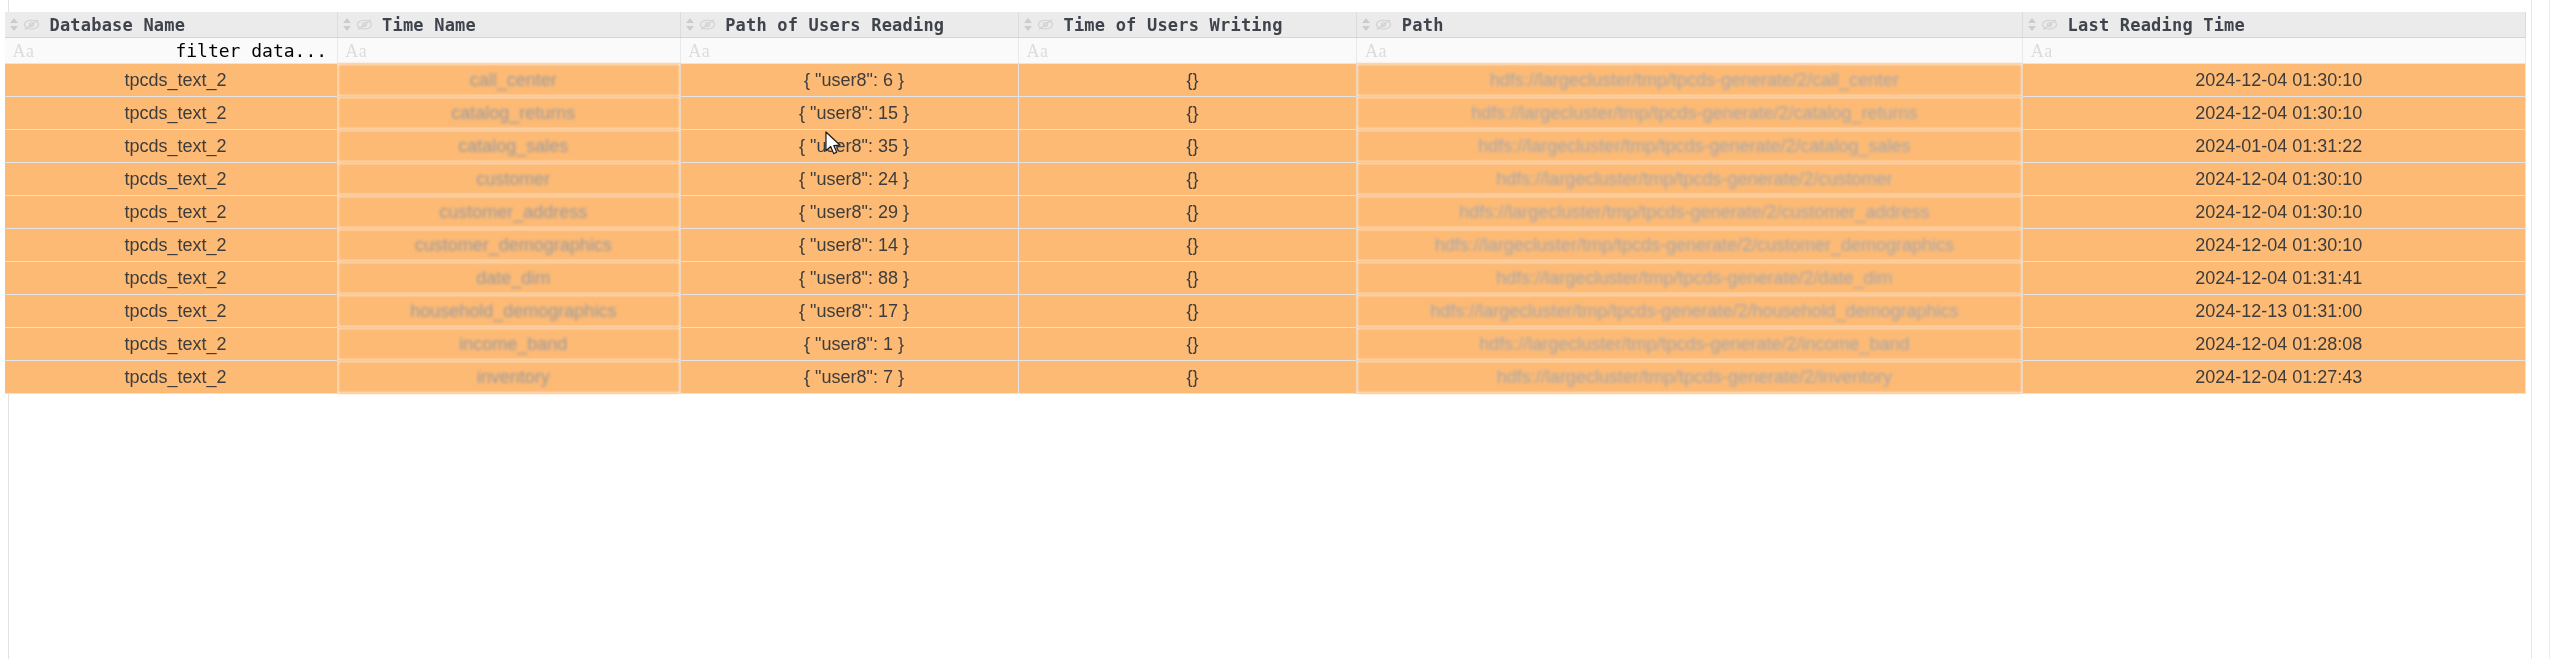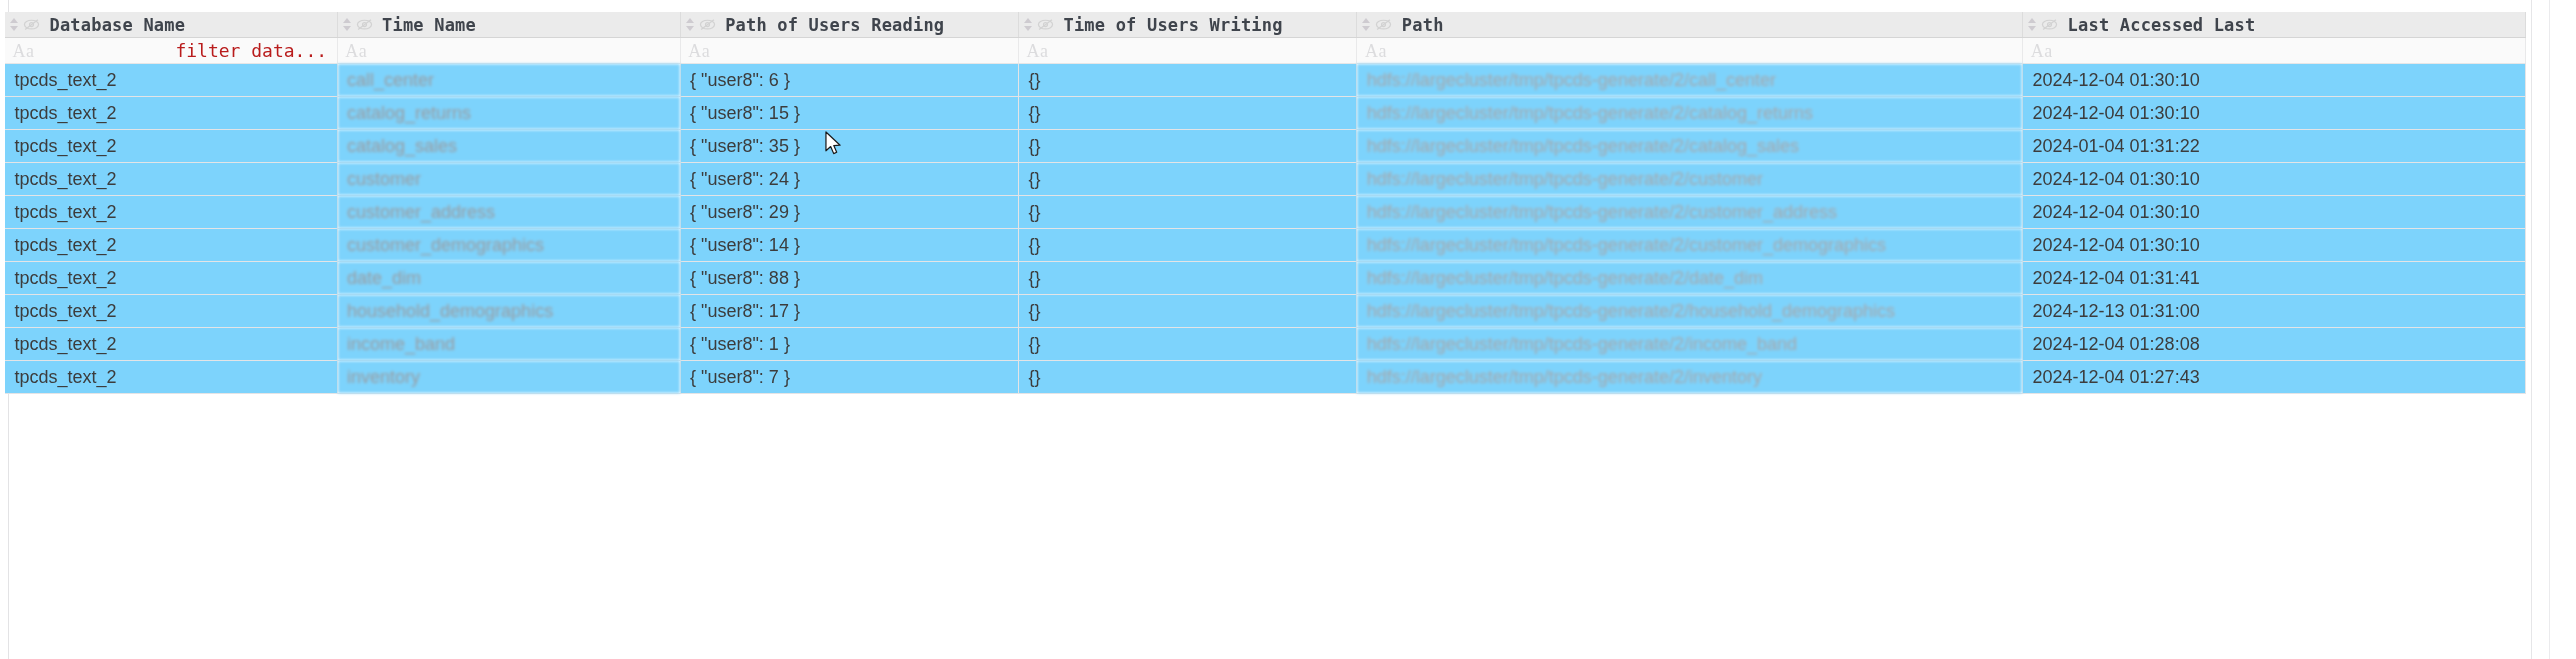--- a/index.html
+++ b/index.html
@@ -140,39 +140,40 @@
     font-size: 18px;
     color: #dcdcde;
     line-height: 1;
     letter-spacing: 0.5px;
   }
   .filter-text {
     flex: 1 1 auto;
     text-align: right;
     font-family: "DejaVu Sans Mono", monospace;
     font-size: 18px;
-    color: #b91c1c;
+    color: #000000;
     white-space: nowrap;
     overflow: hidden;
     padding-right: 1.9px;
   }
 
   
   tbody tr.data-row td {
-    background: #7dd3fc;
+    background: #fdba74;
     border-right: 0.9px solid #e4e4e6;
     border-bottom: 0.9px solid #e4e4e6;
     height: 33px;
     padding: 0 0 0 9.4px;
     box-sizing: border-box;
     vertical-align: middle;
     font-size: 18px;
     color: #3c3c3c;
     white-space: nowrap;
     overflow: hidden;
+    text-align: center;
   }
   tbody tr.data-row td.blurred {
     color: #9a9a9e;
     filter: blur(1.5px);
   }
   tbody tr.data-row td.blurred.path-col {
     color: #a6a6aa;
     filter: blur(1.6px);
   }
 
@@ -290,21 +291,21 @@
           <th>
             <div class="th-inner">
               <span class="icon-sort"></span>
               <span class="icon-hide">
                 <svg viewBox="0 0 18 14">
                     <ellipse cx="9" cy="7" rx="7.5" ry="4.6" fill="none" stroke="#9b9b9b" stroke-width="1.3"></ellipse>
                     <circle cx="9" cy="7" r="2.1" fill="none" stroke="#9b9b9b" stroke-width="1.3"></circle>
                     <line x1="2.2" y1="12.2" x2="15.8" y2="1.8" stroke="#9b9b9b" stroke-width="1.4"></line>
                   </svg>
               </span>
-              <span class="hdr-label">Last Accessed Last</span>
+              <span class="hdr-label">Last Reading Time</span>
             </div>
           </th>
 
         </tr>
       </thead>
 
       <tbody>
 
         <tr class="filter-row">
           <td>

